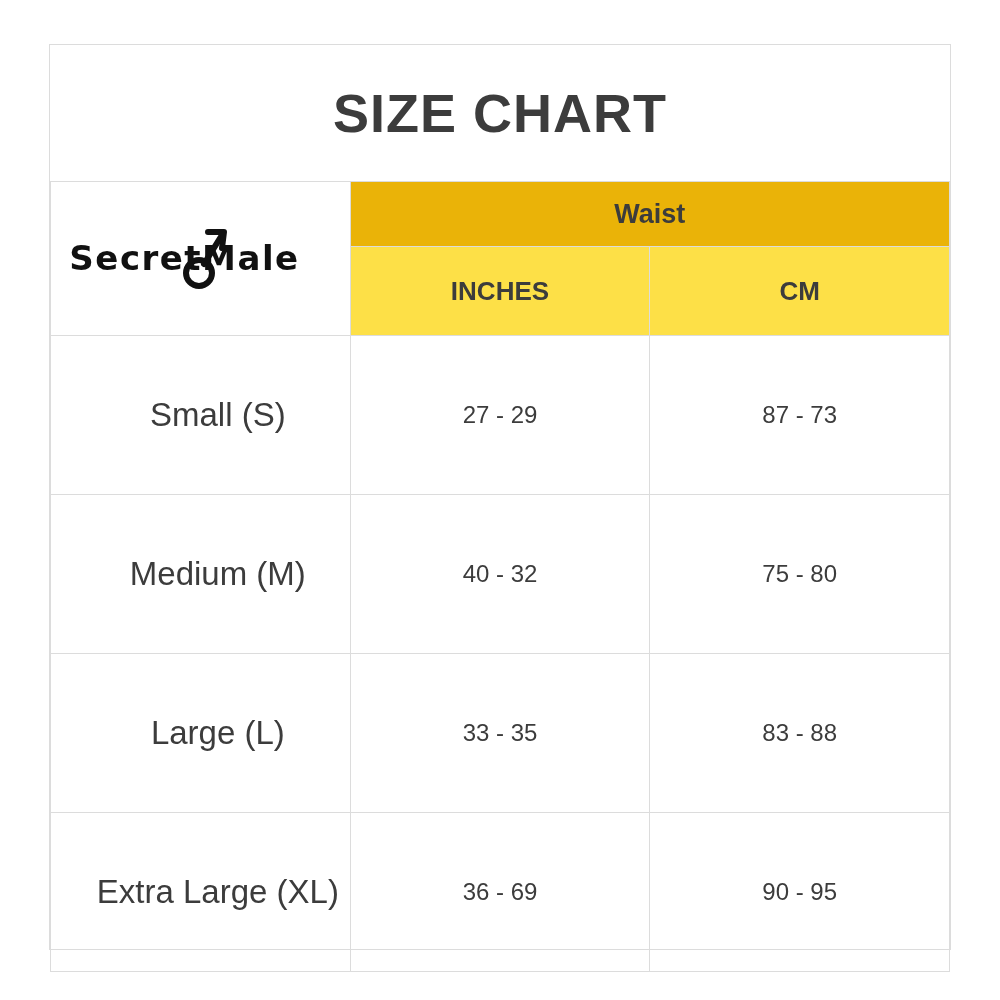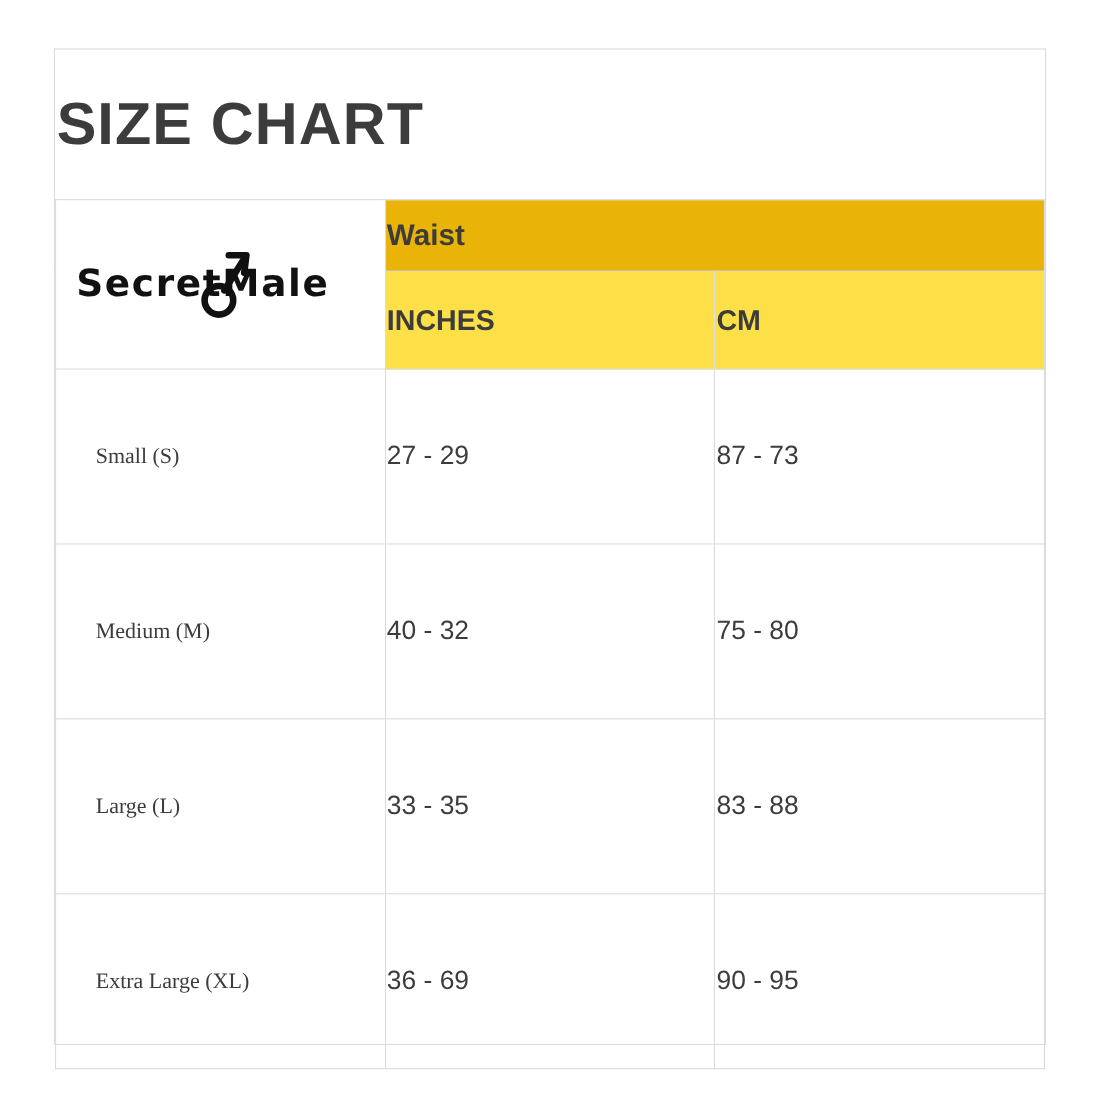--- a/index.html
+++ b/index.html
@@ -31,21 +31,21 @@
 
   table.size-chart {
     width: 100%;
     height: 100%;
     border-collapse: collapse;
     table-layout: fixed;
   }
 
   table.size-chart td {
     border: 1px solid #dcdcdc;
-    text-align: left;
+    text-align: center;
     vertical-align: middle;
     color: #3c3c3c;
   }
 
   .title-cell {
     height: 134px;
     font-size: 54px;
     font-weight: bold;
     letter-spacing: 1px;
     color: #3a3a3a;
@@ -70,25 +70,24 @@
 
   .unit-cell {
     background: #fde047;
     font-size: 26px;
     font-weight: bold;
     color: #3a3a3a;
     height: 86px;
   }
 
   .row-size {
-    font-size: 20px;
+    font-size: 33px;
     text-align: left;
     padding-left: 36px;
     color: #3c3c3c;
-    font-family: Liberation Serif, serif;
   }
 
   .row-val {
     font-size: 24px;
     color: #3c3c3c;
   }
 
   tbody tr.data-row td {
     height: 156px;
   }

